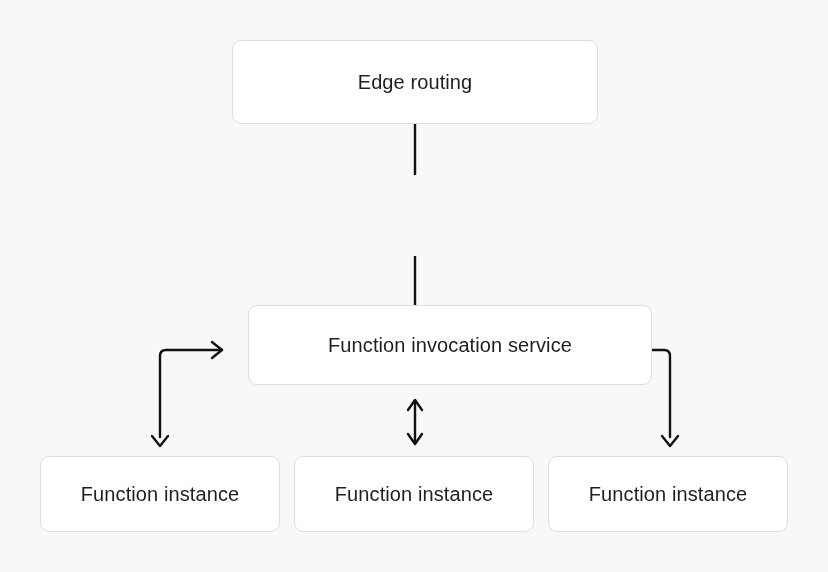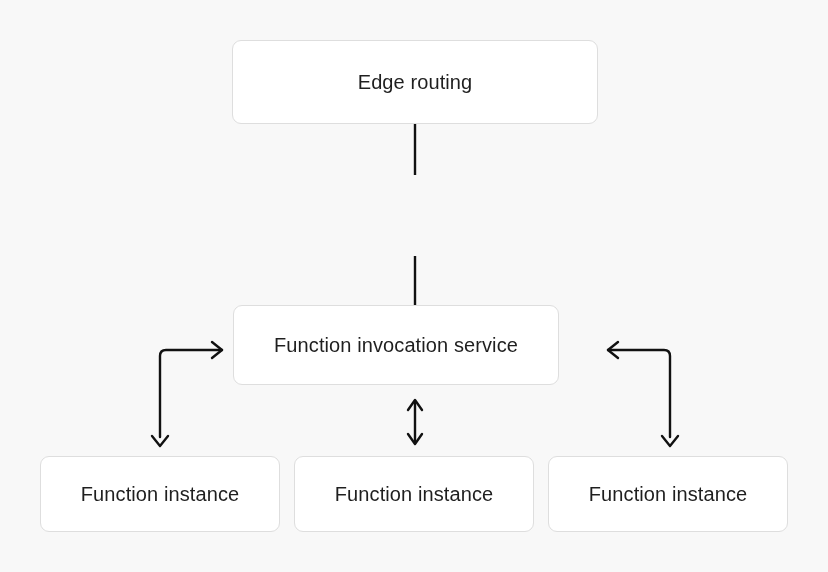--- a/index.html
+++ b/index.html
@@ -45,21 +45,21 @@
     line-height: 1;
     letter-spacing: 0.1px;
     white-space: nowrap;
     font-family: "Liberation Sans", sans-serif;
   }
   
   #node-edge-routing { left: 232px; top: 40px; width: 366px; height: 84px; }
   
   #node-load-balancer { left: 232px; top: 175px; width: 366px; height: 81px; }
   
-  #node-invocation-service { left: 233px; top: 305px; width: 326px; height: 80px; }
+  #node-invocation-service { left: 248px; top: 305px; width: 404px; height: 80px; }
   
   #node-instance-1 { left: 40px; top: 456px; width: 240px; height: 76px; }
   #node-instance-2 { left: 294px; top: 456px; width: 240px; height: 76px; }
   #node-instance-3 { left: 548px; top: 456px; width: 240px; height: 76px; }
 </style>
 </head>
 <body>
 
 <div id="diagram-canvas">
 

